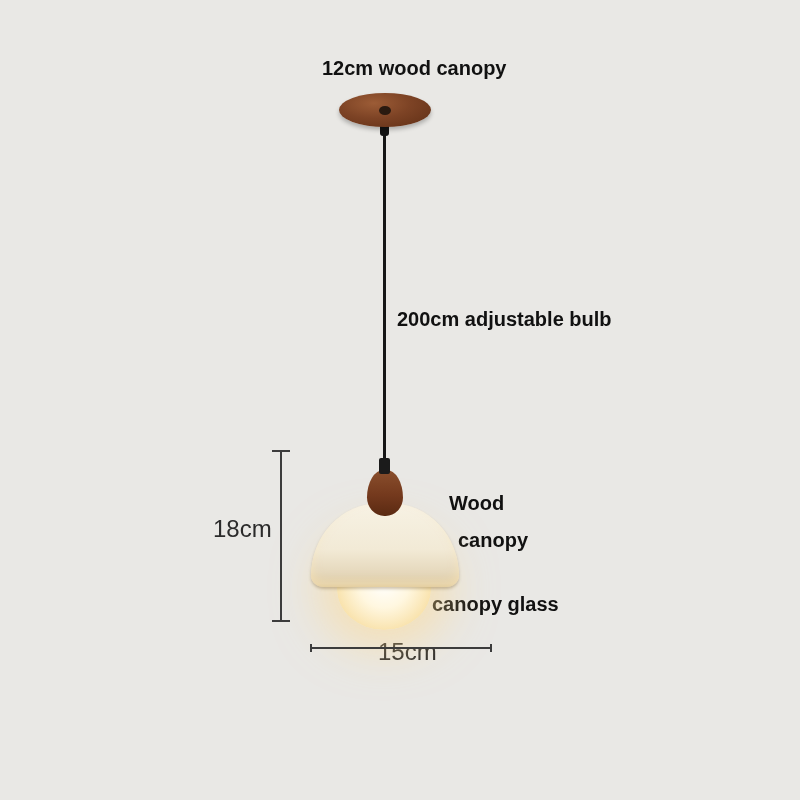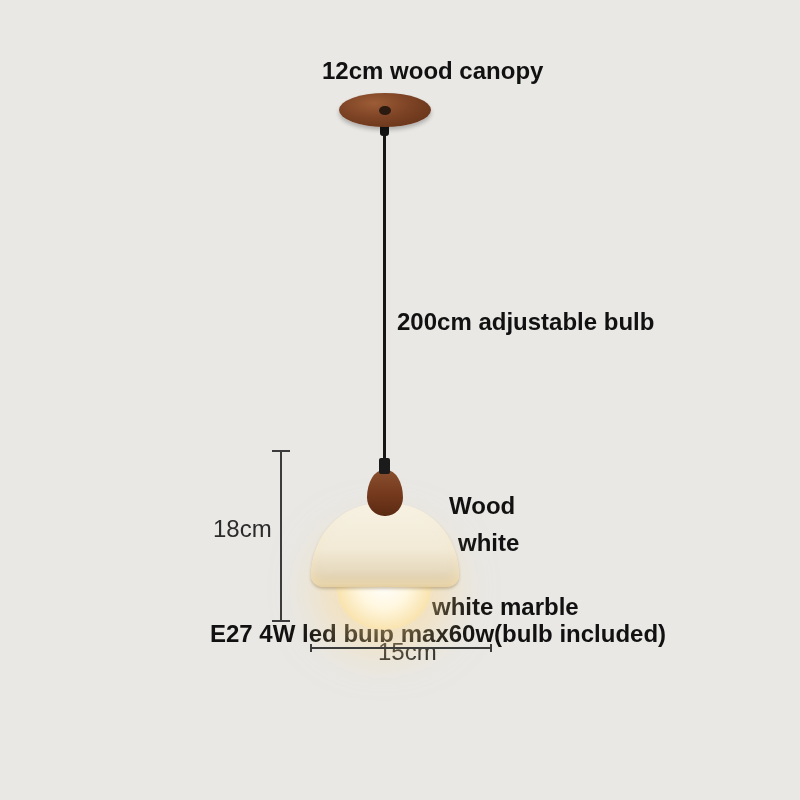--- a/index.html
+++ b/index.html
@@ -16,21 +16,21 @@
     height: 800px;
     background: #e9e8e5;
     overflow: hidden;
   }
 
   
   .label {
     position: absolute;
     color: #111;
     font-weight: 700;
-    font-size: 24px;
+    font-size: 20px;
     white-space: nowrap;
   }
   .dim-label {
     position: absolute;
     color: #2b2b2b;
     font-weight: 400;
     font-size: 24px;
     white-space: nowrap;
   }
 
@@ -199,23 +199,22 @@
   <div class="wire"></div>
 
   <div class="label lbl-wire">200cm adjustable bulb</div>
 
   <div class="glass-globe"></div>
   <div class="shade"></div>
   <div class="wood-cap"></div>
   <div class="socket"></div>
 
   <div class="label lbl-wood">Wood</div>
-  <div class="label lbl-marble">white</div>
-  <div class="label lbl-glass">white marble</div>
-  <div class="label lbl-bulb">E27 4W led bulb max60w(bulb included)</div>
+  <div class="label lbl-marble">canopy</div>
+  <div class="label lbl-glass">canopy glass</div>
 
   <div class="dim-v">
     <div class="cap-top"></div>
     <div class="bar"></div>
     <div class="cap-bottom"></div>
   </div>
   <div class="dim-label lbl-height">18cm</div>
 
   <div class="dim-h">
     <div class="cap-left"></div>

